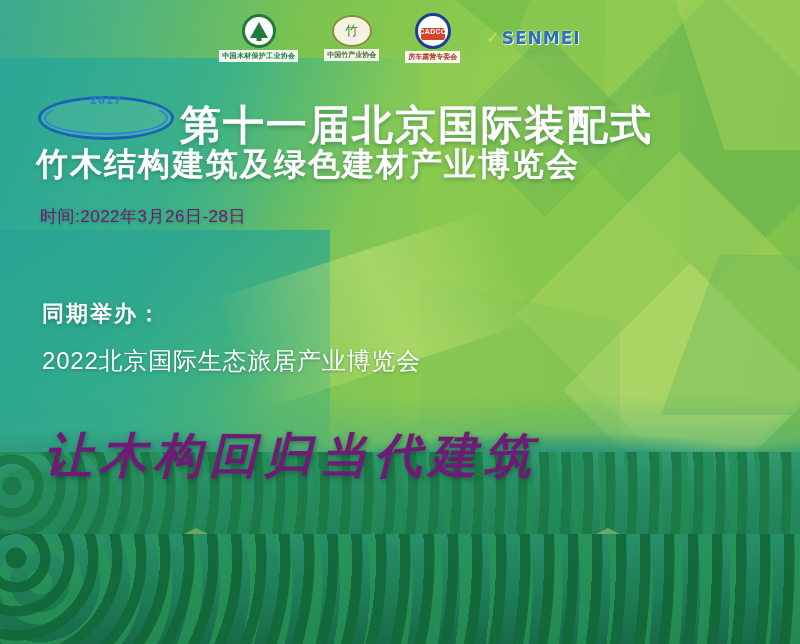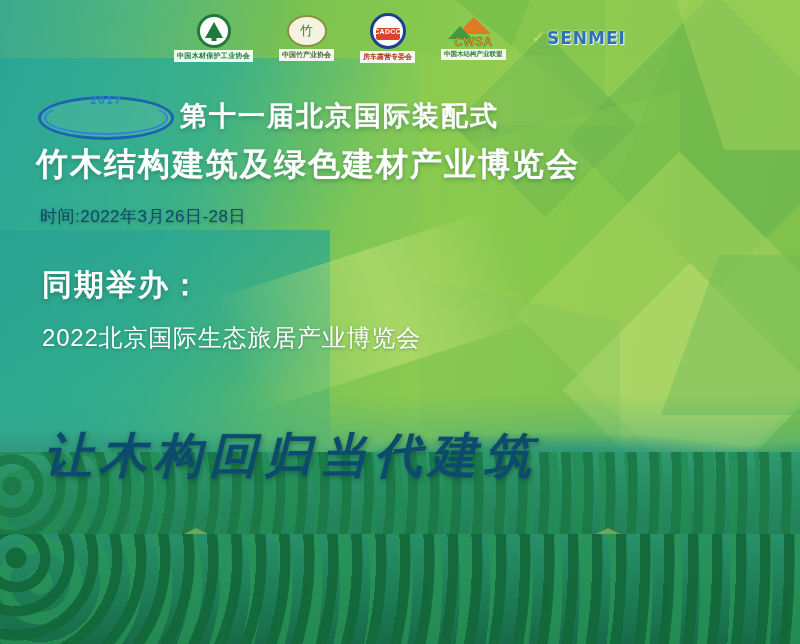--- a/index.html
+++ b/index.html
@@ -224,44 +224,45 @@
     position:absolute; left:0; top:-1px; width:136px; text-align:center;
     font-size:10px; font-weight:bold; color:#2a7fc9; letter-spacing:1px;
     font-family:"DejaVu Sans",sans-serif;
   }
 
   .title1, .title2{
     position:absolute; z-index:6; color:#ffffff; font-weight:bold;
     letter-spacing:2px; white-space:nowrap;
     text-shadow:0 2px 4px rgba(25,90,60,.45), 0 0 1px rgba(255,255,255,.6);
   }
-  .title1{ left:180px; top:98px; font-size:27px; }
+  .title1{ left:180px; top:98px; font-size:41px; }
   .title2{ left:36px; top:143px; font-size:32px; }
 
   .meta{
     position:absolute; z-index:6; top:205px; left:40px; width:720px;
-    display:flex; gap:76px; color:#0c4a6e; font-size:17px; letter-spacing:.5px;
+    display:flex; gap:76px; color:#701a75; font-size:17px; letter-spacing:.5px;
     text-shadow:0 1px 3px rgba(25,90,60,.5);
     text-align:center;
   }
 
   .concurrent{
     position:absolute; z-index:6; left:42px; top:265px; color:#ffffff;
   }
   .concurrent h3{
-    font-size:30px; font-weight:bold; letter-spacing:2px; margin-bottom:16px;
+    font-size:22px; font-weight:bold; letter-spacing:2px; margin-bottom:16px;
     text-shadow:0 2px 4px rgba(25,90,60,.5);
+    margin-top:34px;
   }
   .concurrent li{
     list-style:none; font-size:24px; letter-spacing:.8px; margin-bottom:16px;
     text-shadow:0 1px 3px rgba(25,90,60,.5);
   }
 
   .slogan1, .slogan2{
-    position:absolute; z-index:7; color:#0c4a6e; white-space:nowrap;
+    position:absolute; z-index:7; color:#701a75; white-space:nowrap;
     font-family:"DejaVu Serif","Liberation Serif",serif;
     font-weight:bold; font-style:italic;
     text-shadow:1px 2px 5px rgba(14,70,46,.55);
   }
   .slogan1{ left:44px; top:424px; font-size:48px; letter-spacing:7px; }
   .slogan2{ left:172px; top:489px; font-size:45px; letter-spacing:6px; }
 </style>
 </head>
 <body>
 
@@ -321,28 +322,20 @@
       <div class="l2-text">中国竹产业协会</div>
     </div>
 
     <div class="logo">
       <div class="l3-mark">
           <b>CADCC</b>
         </div>
       <div class="l3-text">房车露营专委会</div>
     </div>
 
-    <div class="logo">
-      <div class="l4-mark">
-        <i></i>
-        <u></u>
-        <div class="l4-cwsa">CWSA</div>
-      </div>
-      <div class="l4-text">中国木结构产业联盟</div>
-    </div>
 
     <div class="logo">
       <div class="l5-wrap">
         <span class="l5-leaf">✓</span>
         <span class="l5-word">SENMEI</span>
       </div>
     </div>
   </div>
 
   <div class="smie">

